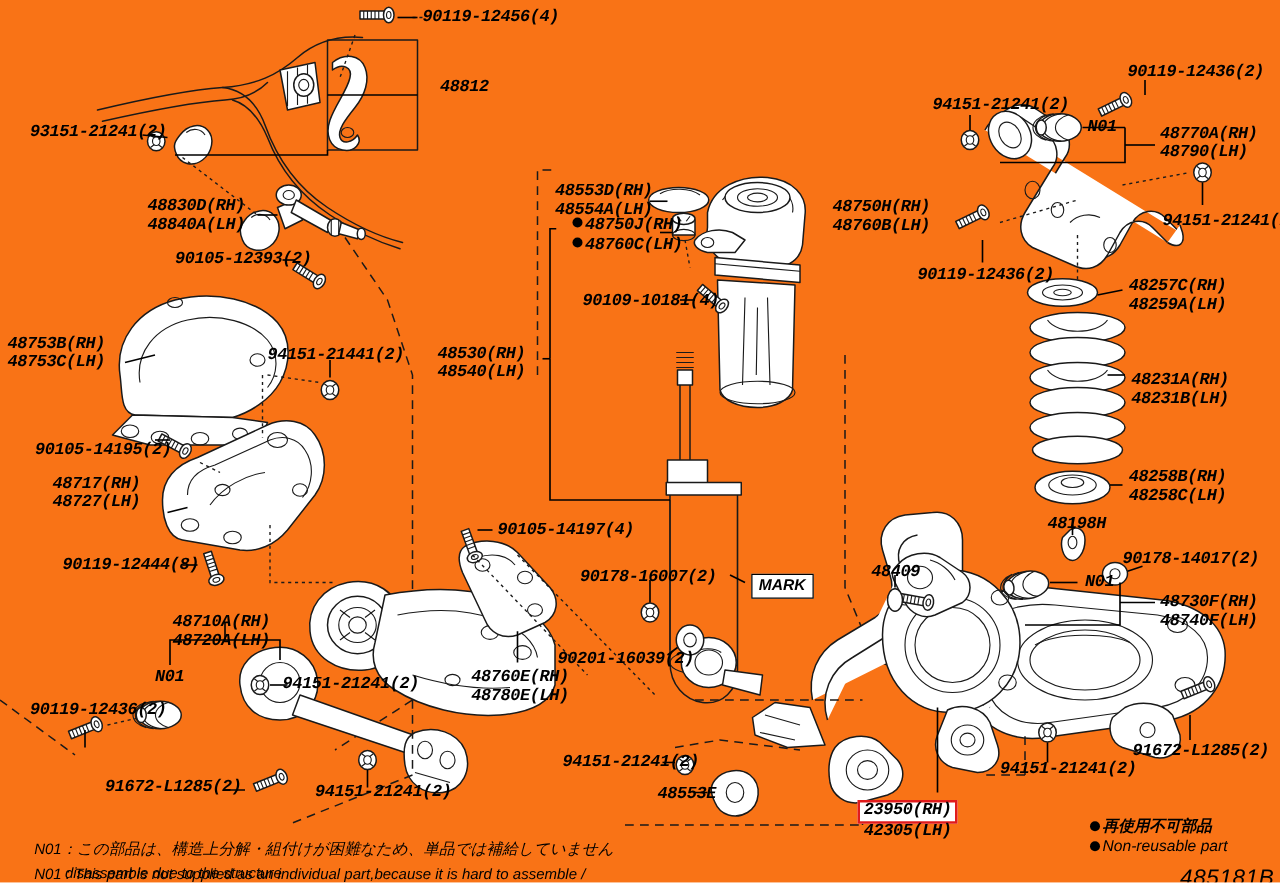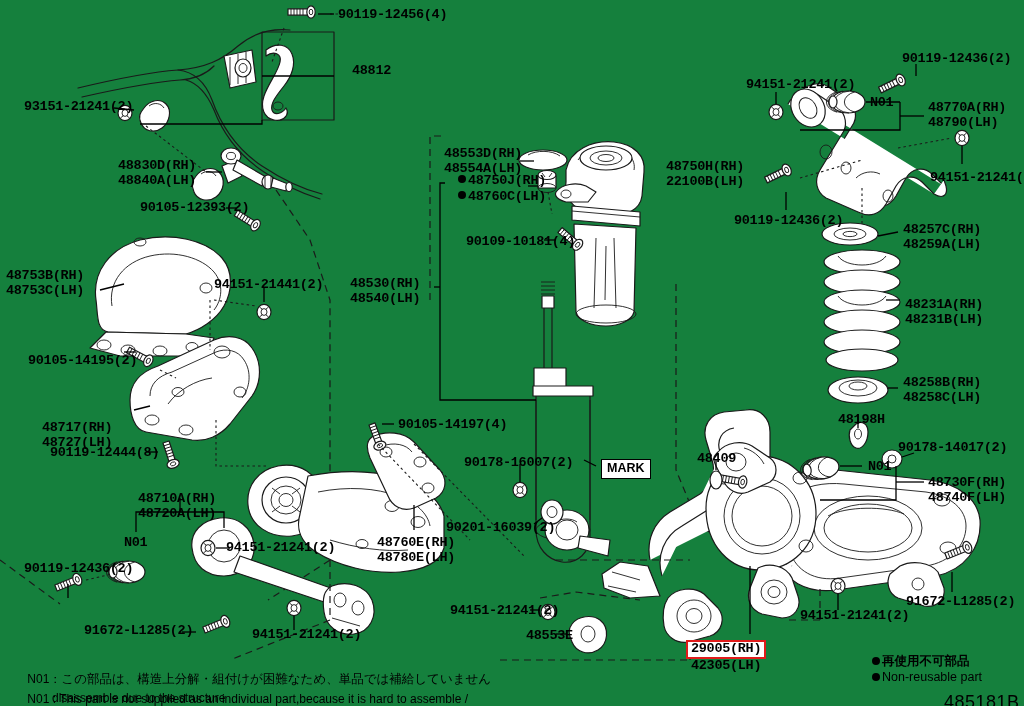--- a/index.html
+++ b/index.html
@@ -1,19 +1,19 @@
 <!DOCTYPE html>
 <html><head>
 <meta charset="utf-8">
 <title>Rear Suspension Parts Diagram</title>
 <style>
   html,body{margin:0;padding:0;background:#fff;}
   body{font-family:"Liberation Sans",sans-serif;}
   #sheet{
-    position:relative;width:1024px;height:706px;background:#15803d;overflow:hidden;
+    position:relative;width:1024px;height:706px;background:#f97316;overflow:hidden;font-style:italic;
   }
   #art{position:absolute;left:0;top:0;width:1024px;height:706px;}
   .lbl{
     position:absolute;font-family:"Liberation Mono","DejaVu Sans Mono",monospace;
     font-size:13.5px;color:#000;white-space:pre;line-height:14.5px;letter-spacing:-0.3px;
     font-weight:600;
   }
   .lbl.two{line-height:15px;}
   .lbl.mark{
     border:1.4px solid #000;padding:1px 5px 2px 5px;background:#fff;font-weight:700;
@@ -444,39 +444,39 @@
       <div class="lbl" style="left: 338px; top: 8px;">90119-12456(4)</div>
       <div class="lbl" style="left: 352px; top: 64px;">48812</div>
       <div class="lbl" style="left: 24px; top: 100px;">93151-21241(2)</div>
       <div class="lbl two" style="left: 118px; top: 158px;">48830D(RH)
 48840A(LH)</div>
       <div class="lbl" style="left: 140px; top: 201px;">90105-12393(2)</div>
       <div class="lbl two" style="left: 6px; top: 268px;">48753B(RH)
 48753C(LH)</div>
       <div class="lbl" style="left: 214px; top: 278px;">94151-21441(2)</div>
       <div class="lbl" style="left: 28px; top: 354px;">90105-14195(2)</div>
-      <div class="lbl two" style="left: 42px; top: 420px;">48717(RH)
+      <div class="lbl two" style="left: 42px; top: 380px;">48717(RH)
 48727(LH)</div>
       <div class="lbl" style="left: 50px; top: 446px;">90119-12444(8)</div>
       <div class="lbl two" style="left: 138px; top: 474px; margin-top: 17px;">48710A(RH)
 48720A(LH)</div>
       <div class="lbl" style="left: 124px; top: 536px;">N01</div>
       <div class="lbl" style="left: 226px; top: 541px;">94151-21241(2)</div>
       <div class="lbl" style="left: 24px; top: 562px;">90119-12436(2)</div>
       <div class="lbl" style="left: 84px; top: 624px;">91672-L1285(2)</div>
       <div class="lbl" style="left: 252px; top: 628px;">94151-21241(2)</div>
       <div class="lbl two" style="left: 444px; top: 146px;">48553D(RH)
 48554A(LH)</div>
       <div class="lbl" style="left: 458px; top: 174px; text-align: center;"><span class="bdot"></span><span>48750J(RH)</span></div>
       <div class="lbl" style="left: 458px; top: 190px;"><span class="bdot"></span><span>48760C(LH)</span></div>
       <div class="lbl" style="left: 466px; top: 235px;">90109-10181(4)</div>
       <div class="lbl two" style="left: 350px; top: 276px;">48530(RH)
 48540(LH)</div>
       <div class="lbl two" style="left: 666px; top: 159px;">48750H(RH)
-22100B(LH)</div>
+48760B(LH)</div>
       <div class="lbl" style="left: 398px; top: 418px;">90105-14197(4)</div>
       <div class="lbl" style="left: 464px; top: 456px;">90178-16007(2)</div>
       <div class="lbl" style="left: 446px; top: 521px;">90201-16039(2)</div>
       <div class="lbl two" style="left: 377px; top: 535px;">48760E(RH)
 48780E(LH)</div>
       <div class="lbl" style="left: 450px; top: 604px;">94151-21241(2)</div>
       <div class="lbl" style="left: 526px; top: 629px;">48553E</div>
       <div class="lbl" style="left: 697px; top: 452px;">48409</div>
       <div class="lbl" style="left: 902px; top: 52px;">90119-12436(2)</div>
       <div class="lbl" style="left: 746px; top: 78px;">94151-21241(2)</div>
@@ -493,21 +493,21 @@
 48258C(LH)</div>
       <div class="lbl" style="left: 838px; top: 413px;">48198H</div>
       <div class="lbl" style="left: 898px; top: 441px;">90178-14017(2)</div>
       <div class="lbl" style="left: 868px; top: 460px;">N01</div>
       <div class="lbl two" style="left: 928px; top: 475px;">48730F(RH)
 48740F(LH)</div>
       <div class="lbl" style="left: 800px; top: 609px;">94151-21241(2)</div>
       <div class="lbl" style="left: 906px; top: 595px;">91672-L1285(2)</div>
     </div>
 
-  <div class="lbl hl" id="hl-main" style="left: 686px; top: 640px; border-color: rgb(225, 27, 27);">29005(RH)</div>
+  <div class="lbl hl" id="hl-main" style="left: 686px; top: 640px; border-color: rgb(225, 27, 27);">23950(RH)</div>
   <div class="lbl" id="hl-sub" style="left: 691px; top: 659px;">42305(LH)</div>
 
   <div class="lbl mark" style="left:601px;top:459px;">MARK</div>
 
   <div class="legend" style="left:872px;top:653px;">
     <span class="bdot"></span><span class="jp">再使用不可部品</span>
   </div>
   <div class="legend" style="left:872px;top:670px;">
     <span class="bdot"></span><span>Non-reusable part</span>
   </div>

